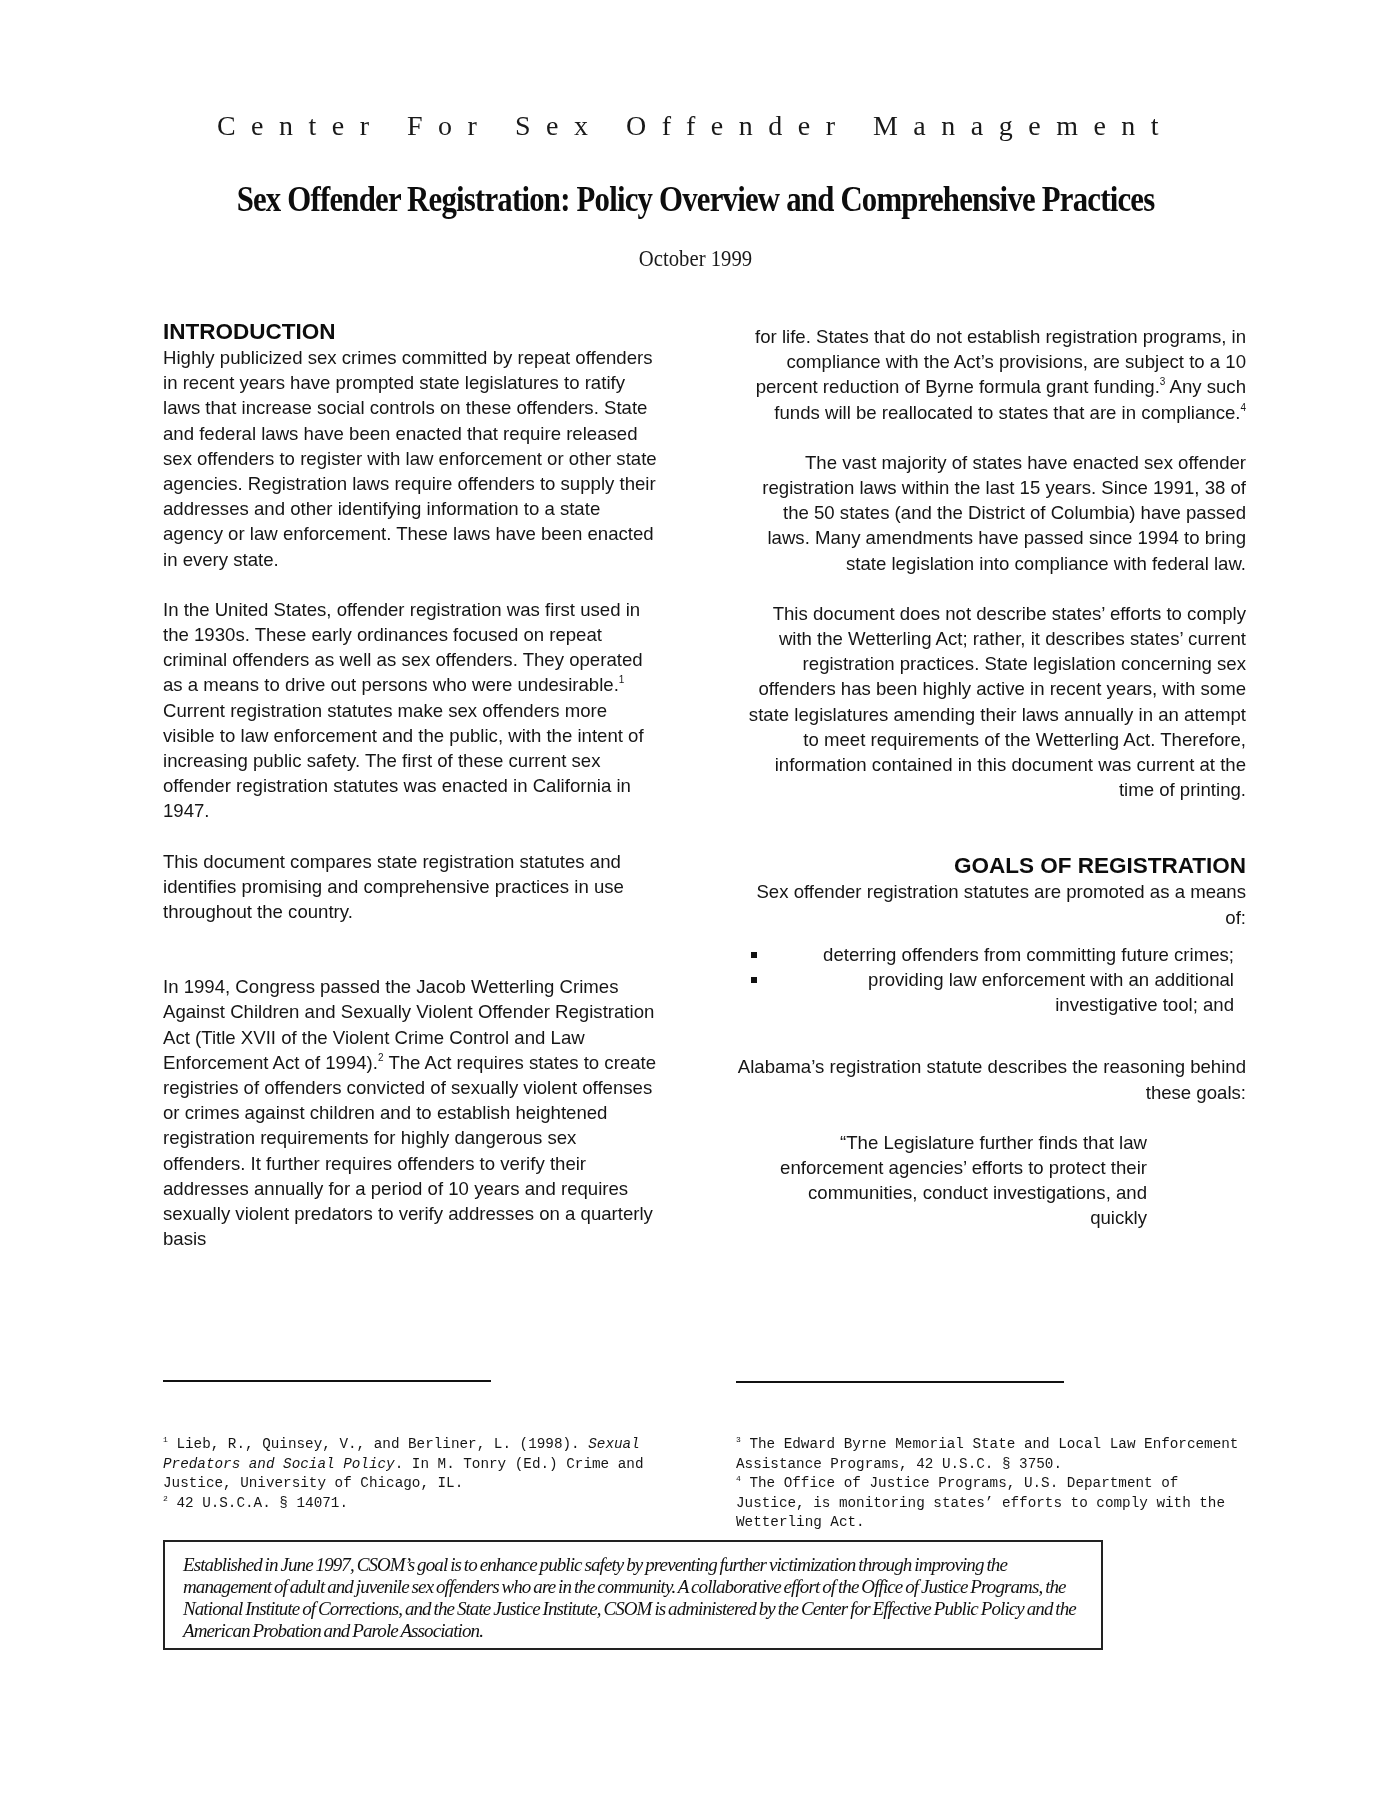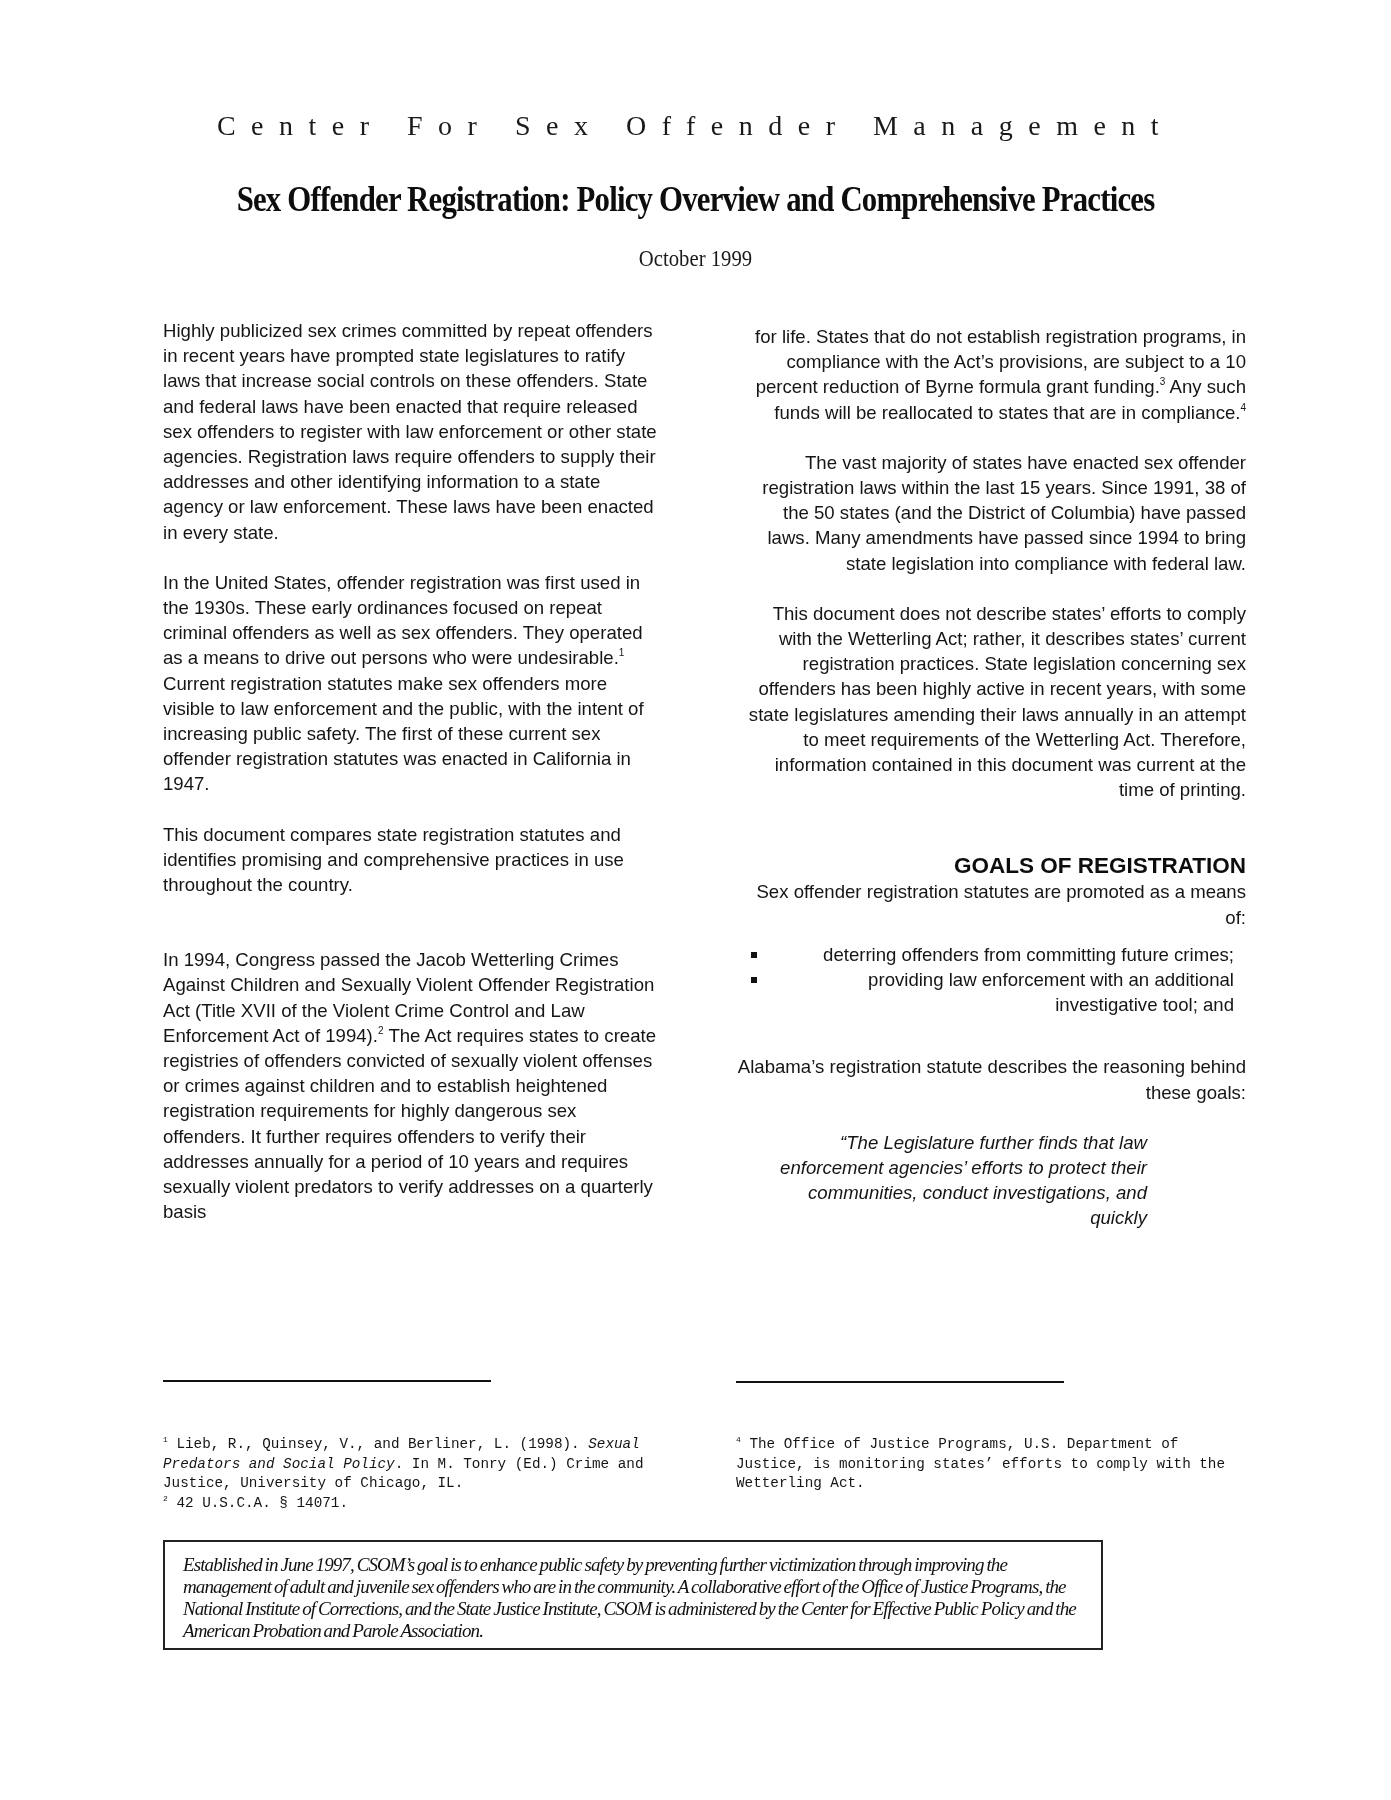--- a/index.html
+++ b/index.html
@@ -82,21 +82,20 @@
       position: absolute;
       left: 3px;
       top: 10px;
       width: 6px;
       height: 6px;
       background: #111111;
     }
     .quote {
       margin: 0;
       padding-left: 41px;
-      font-style: italic;
     }
     .fn-rule {
       position: absolute;
       height: 2px;
       background: #111111;
       width: 328px;
     }
     .fn-rule-left { left: 163px; top: 1380px; }
     .fn-rule-right { left: 736px; top: 1381px; }
     .footnotes {
@@ -136,20 +135,21 @@
 <body>
 
 <div>
   <div class="org-name">Center For Sex Offender Management</div>
   <div class="doc-title">Sex Offender Registration: Policy Overview and Comprehensive Practices</div>
   <div class="doc-date">October 1999</div>
 </div>
 
 <div class="col col-left">
   <section>
+    <h2 class="h2">INTRODUCTION</h2>
     <p class="para">Highly publicized sex crimes committed by repeat offenders in recent years have prompted state legislatures to ratify laws that increase social controls on these offenders.  State and federal laws have been enacted that require released sex offenders to register with law enforcement or other state agencies.  Registration laws require offenders to supply their addresses and other identifying information to a state agency or law enforcement. These laws have been enacted in every state.</p>
     <div class="gap"></div>
     <p class="para"><span>In the United States, offender registration was first used in the 1930s.  These early ordinances focused on repeat criminal offenders as well as sex offenders.  They operated as a means to drive out persons who were undesirable.</span><sup>1</sup><span>  Current registration statutes make sex offenders more visible to law enforcement and the public, with the intent of increasing public safety.  The first of these current sex offender registration statutes was enacted in California in 1947.</span></p>
     <div class="gap"></div>
     <p class="para">This document compares state registration statutes and identifies promising and comprehensive practices in use throughout the country.</p>
   </section>
   <div class="gap-big"></div>
   <section>
     <p class="para"><span>In 1994, Congress passed the Jacob Wetterling Crimes Against Children and Sexually Violent Offender Registration Act (Title XVII of the Violent Crime Control and Law Enforcement Act of 1994).</span><sup>2</sup><span>  The Act requires states to create registries of offenders convicted of sexually violent offenses or crimes against children and to establish heightened registration requirements for highly dangerous sex offenders.  It further requires offenders to verify their addresses annually for a period of 10 years and requires sexually violent predators to verify addresses on a quarterly basis</span></p>
   </section>
@@ -177,18 +177,19 @@
 </div>
 
 <div class="fn-rule fn-rule-left"></div>
 <div class="footnotes footnotes-left">
   <p><sup>1</sup><span> Lieb, R., Quinsey, V., and Berliner, L. (1998).  </span><em>Sexual Predators and Social Policy</em><span>.  In M. Tonry (Ed.) Crime and Justice, University of Chicago, IL.</span></p>
   <p><sup>2</sup><span> 42 U.S.C.A. § 14071.</span></p>
 </div>
 
 <div class="fn-rule fn-rule-right"></div>
 <div class="footnotes footnotes-right">
+  <p><sup>3</sup><span> The Edward Byrne Memorial State and Local Law Enforcement Assistance Programs, 42 U.S.C. § 3750.</span></p>
   <p><sup>4</sup><span> The Office of Justice Programs, U.S. Department of Justice, is monitoring states’ efforts to comply with the Wetterling Act.</span></p>
 </div>
 
 <div class="about-box">
   <p>Established in June 1997, CSOM’s goal is to enhance public safety by preventing further victimization through improving the management of adult and juvenile sex offenders who are in the community.  A collaborative effort of the Office of Justice Programs, the National Institute of Corrections, and the State Justice Institute, CSOM is administered by the Center for Effective Public Policy and the American Probation and Parole Association.</p>
 </div>
 
 </body></html>

